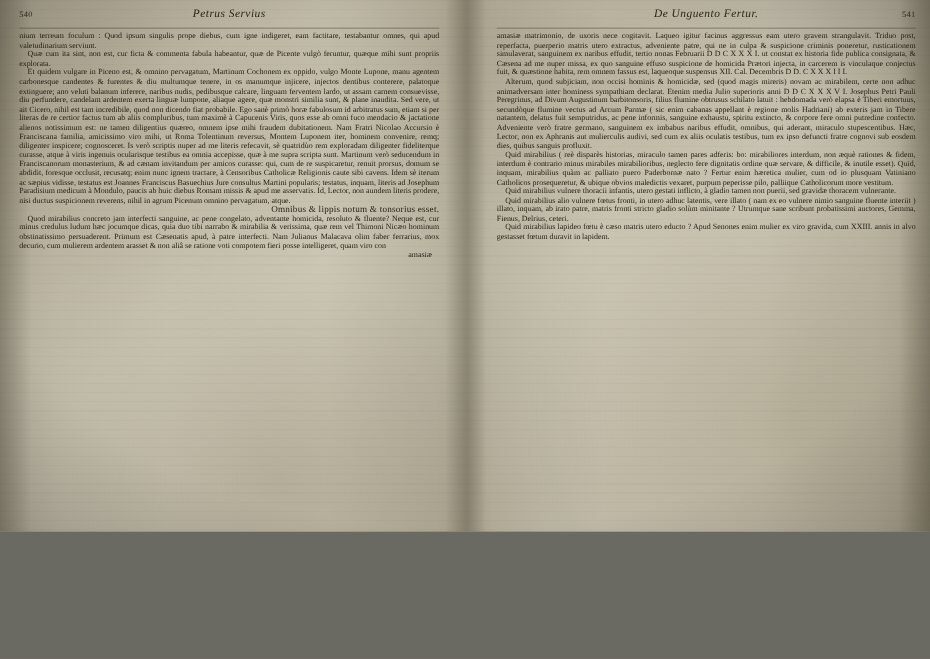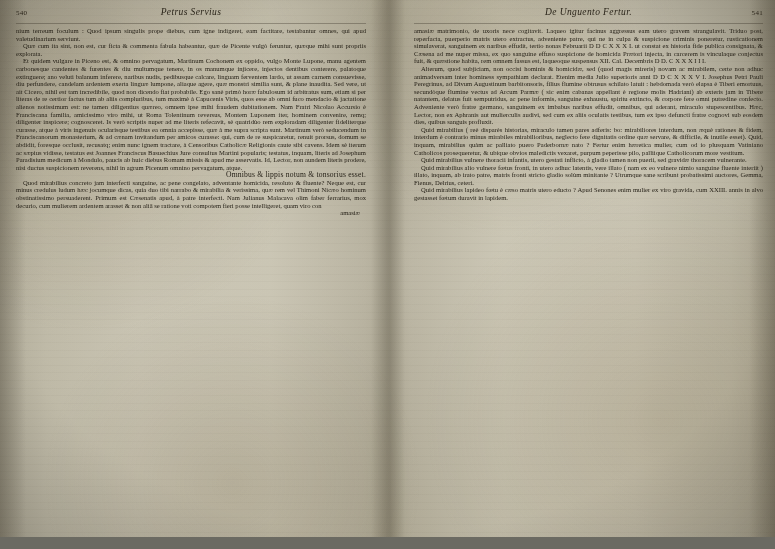--- a/index.html
+++ b/index.html
@@ -10,21 +10,21 @@
   body {
     width: 775px;
     height: 549px;
     overflow: hidden;
     font-family: "Liberation Serif", serif;
   }
 
   #page {
     position: relative;
     width: 775px;
-    height: 537px;
+    height: 443px;
     background:
       radial-gradient(ellipse at 50% 50%, rgba(255,255,255,0.10) 0%, rgba(120,115,100,0.10) 70%, rgba(60,56,46,0.30) 100%),
       linear-gradient(90deg, #b9b4a2 0%, #c6c1ae 6%, #cdc8b6 18%, #c9c4b1 35%, #b3ad99 47%, #a8a28d 50%, #b6b09c 53%, #cac5b2 65%, #cfcab8 82%, #c2bdaa 94%, #b0aa96 100%);
     box-sizing: border-box;
     overflow: hidden;
   }
 
   
   #page::before {
     content: "";

